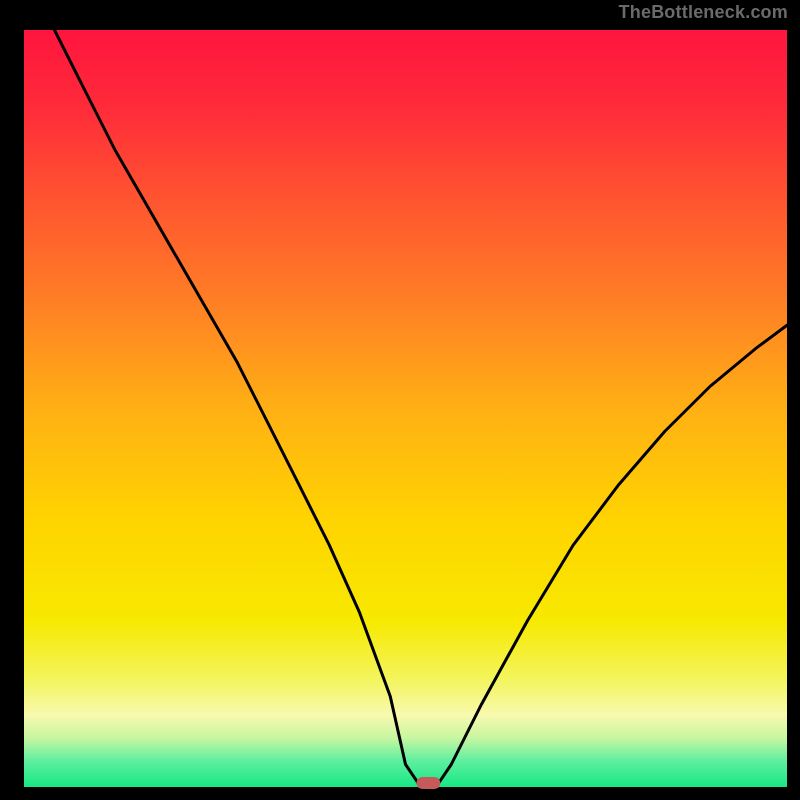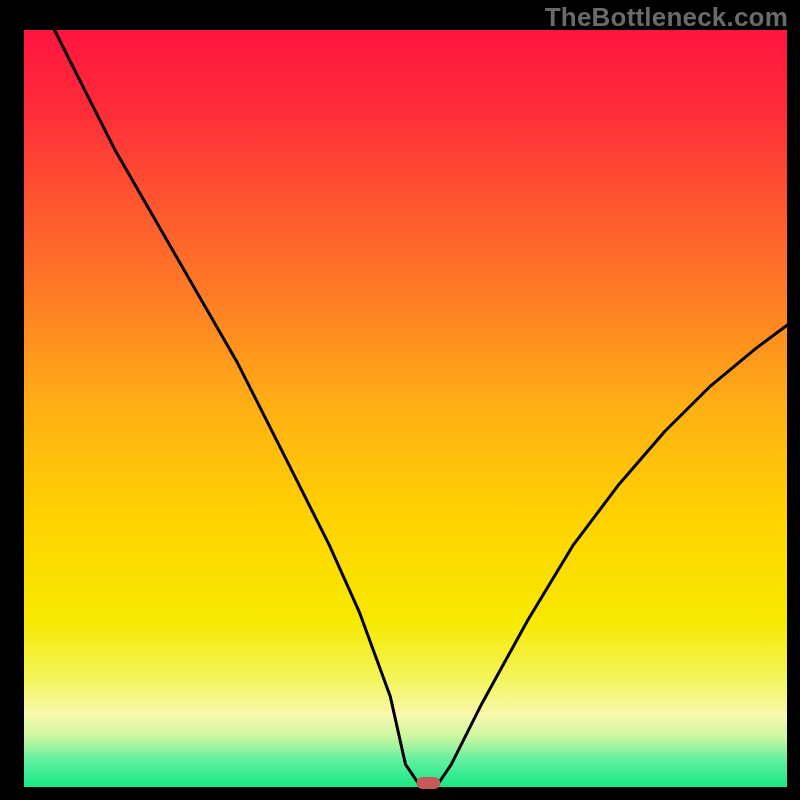--- a/index.html
+++ b/index.html
@@ -14,21 +14,21 @@
     position: relative;
     width: 800px;
     height: 800px;
     background: #000;
   }
   .watermark {
     position: absolute;
     top: 2px;
     right: 12px;
     font-family: Arial, Helvetica, sans-serif;
-    font-size: 26px;
+    font-size: 18px;
     font-weight: 600;
     color: #6a6a6a;
     letter-spacing: 0.2px;
     z-index: 3;
   }
   svg {
     position: absolute;
     top: 0;
     left: 0;
   }

